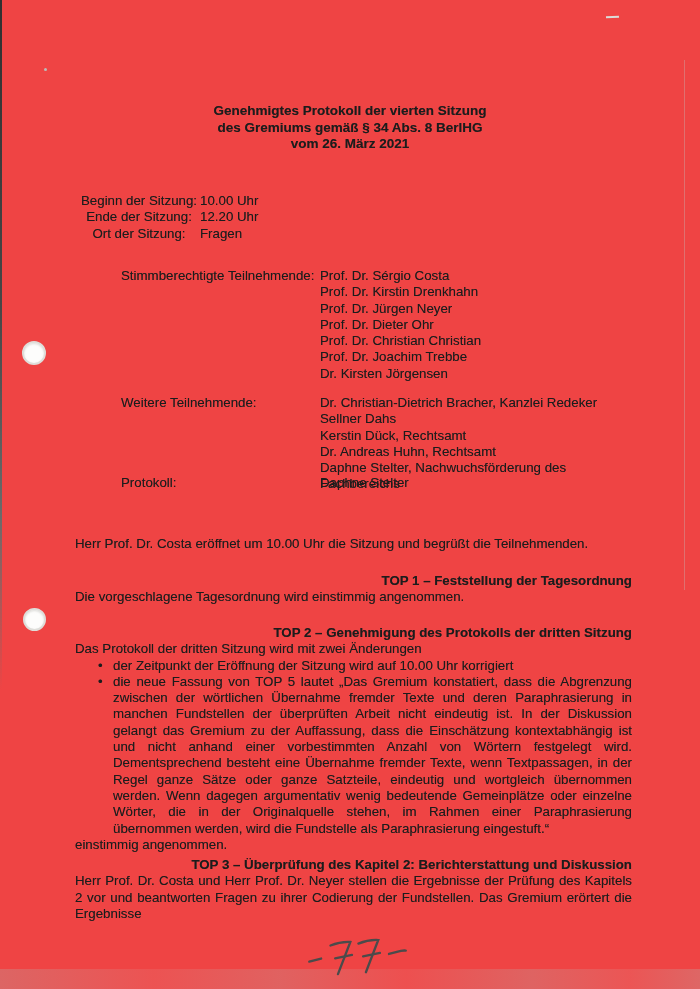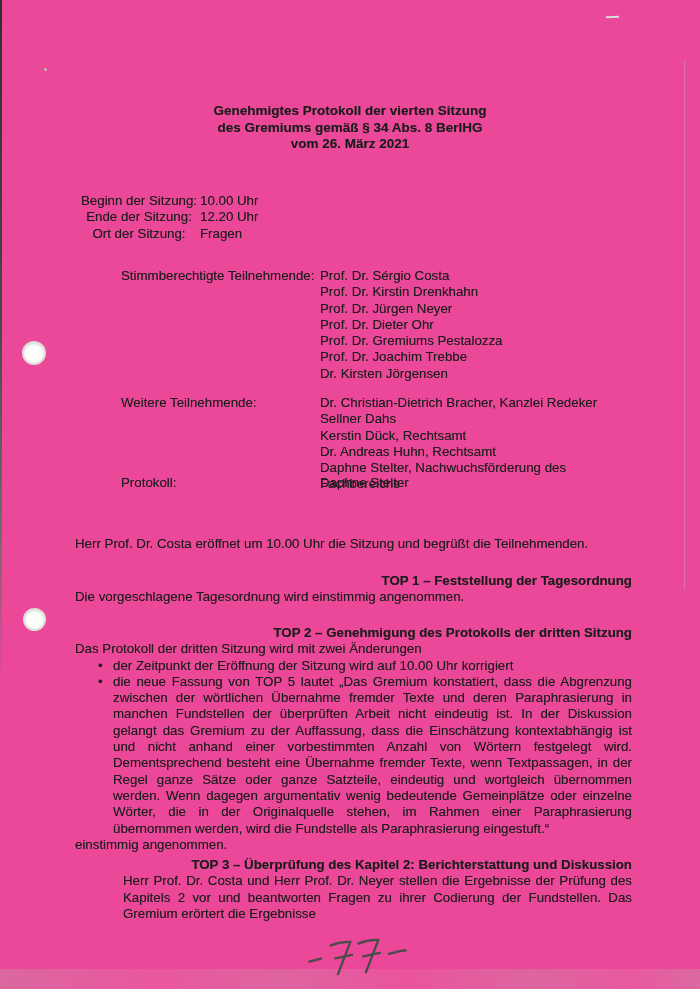--- a/index.html
+++ b/index.html
@@ -4,21 +4,21 @@
 <style>
   html, body { margin: 0; padding: 0; }
   body {
     width: 700px; height: 989px;
     background: #ffffff;
     font-family: "Liberation Sans", sans-serif;
   }
   .page {
     position: relative;
     width: 700px; height: 989px;
-    background: #ec4899;
+    background: #ef4444;
     color: #1c1c1c;
     font-size: 13.3px;
     line-height: 16.3px;
     overflow: hidden;
     text-shadow: 0 0 0.5px rgba(40,40,40,0.55);
   }
   
   .scan-left-edge {
     position: absolute; left: 0; top: 0; width: 2px; height: 690px;
     background: linear-gradient(to bottom, #303030 0%, #474747 45%, #6b6b6b 75%, rgba(120,120,120,0) 100%);
@@ -62,21 +62,21 @@
   .other-block { top: 395px; }
   .protocol-block { top: 475px; }
   .party-block .lbl { position: absolute; left: 0; top: 0; }
   .party-block .vals { margin-left: 199px; } 
 
   .opening-par { position: absolute; top: 536px; left: 75px; right: 68px; }
 
   .top-section { position: absolute; left: 75px; right: 68px; }
   .top1 { top: 573px; }
   .top2 { top: 625px; }
-  .top3 { top: 857px; margin-left: 48px; }
+  .top3 { top: 857px; }
   .top-heading { font-weight: bold; text-align: right; }
   .top-text { text-align: justify; hyphens: auto; -webkit-hyphens: auto; }
 
   ul.changes { list-style: none; margin: 0; padding: 0; }
   ul.changes li { position: relative; margin-left: 38px; }
   ul.changes li::before {
     content: "\2022";
     position: absolute; left: -15px; top: 0;
   }
   ul.changes li.long { text-align: justify; hyphens: auto; -webkit-hyphens: auto; }
@@ -125,21 +125,21 @@
     </div>
   </div>
 
   <div class="party-block voting-block">
     <span class="lbl">Stimmberechtigte Teilnehmende:</span>
     <div class="vals">
       <div>Prof. Dr. Sérgio Costa</div>
       <div>Prof. Dr. Kirstin Drenkhahn</div>
       <div>Prof. Dr. Jürgen Neyer</div>
       <div>Prof. Dr. Dieter Ohr</div>
-      <div>Prof. Dr. Gremiums Pestalozza</div>
+      <div>Prof. Dr. Christian Christian</div>
       <div>Prof. Dr. Joachim Trebbe</div>
       <div>Dr. Kirsten Jörgensen</div>
     </div>
   </div>
 
   <div class="party-block other-block">
     <span class="lbl">Weitere Teilnehmende:</span>
     <div class="vals">
       <div>Dr. Christian-Dietrich Bracher, Kanzlei Redeker Sellner Dahs</div>
       <div>Kerstin Dück, Rechtsamt</div>

